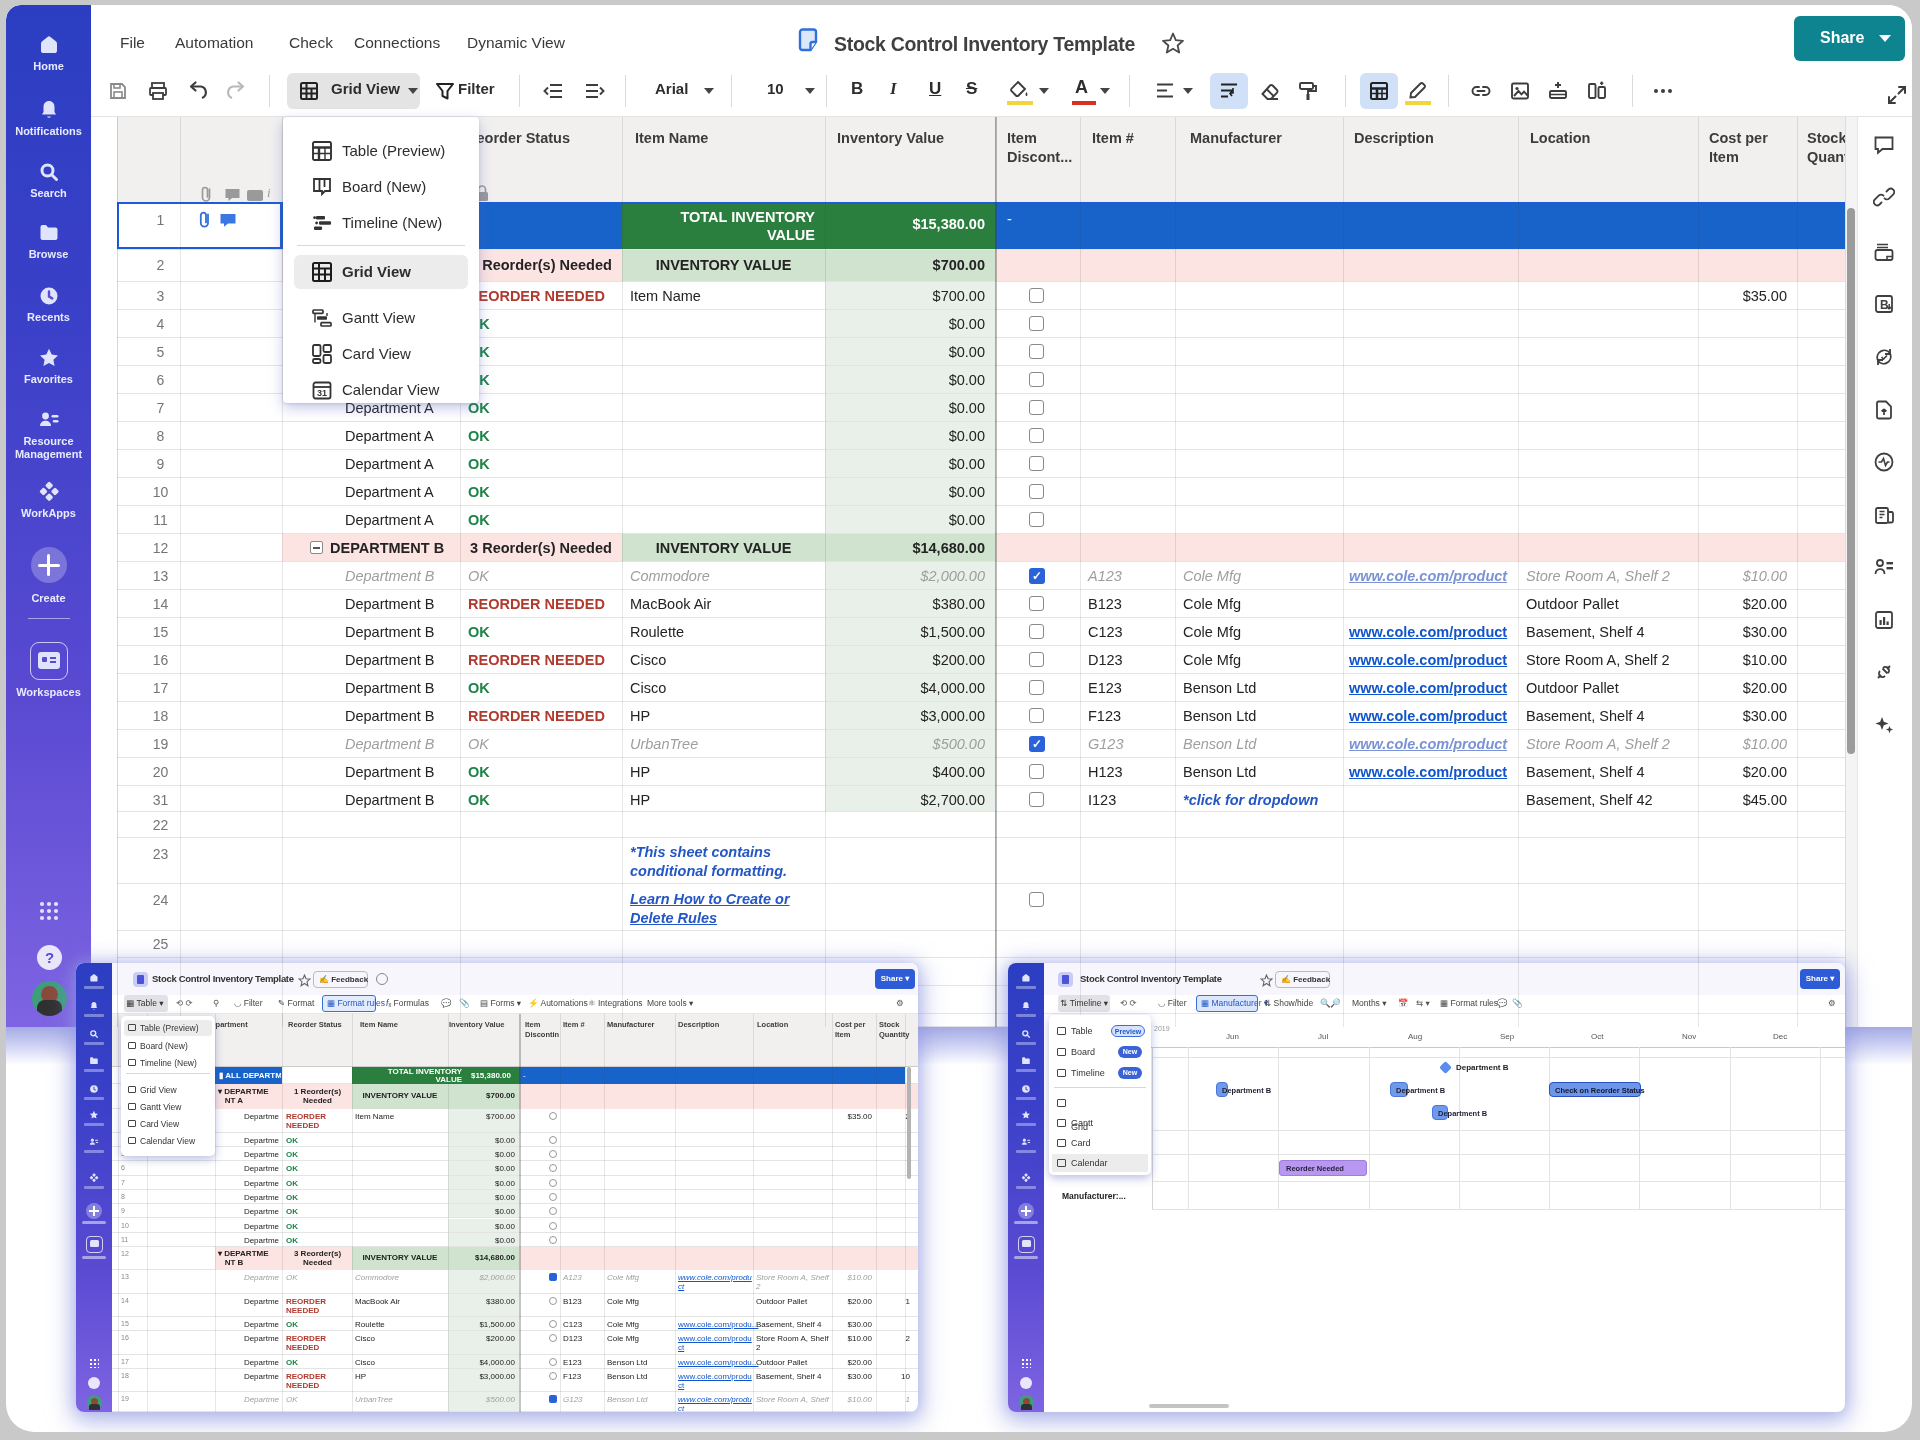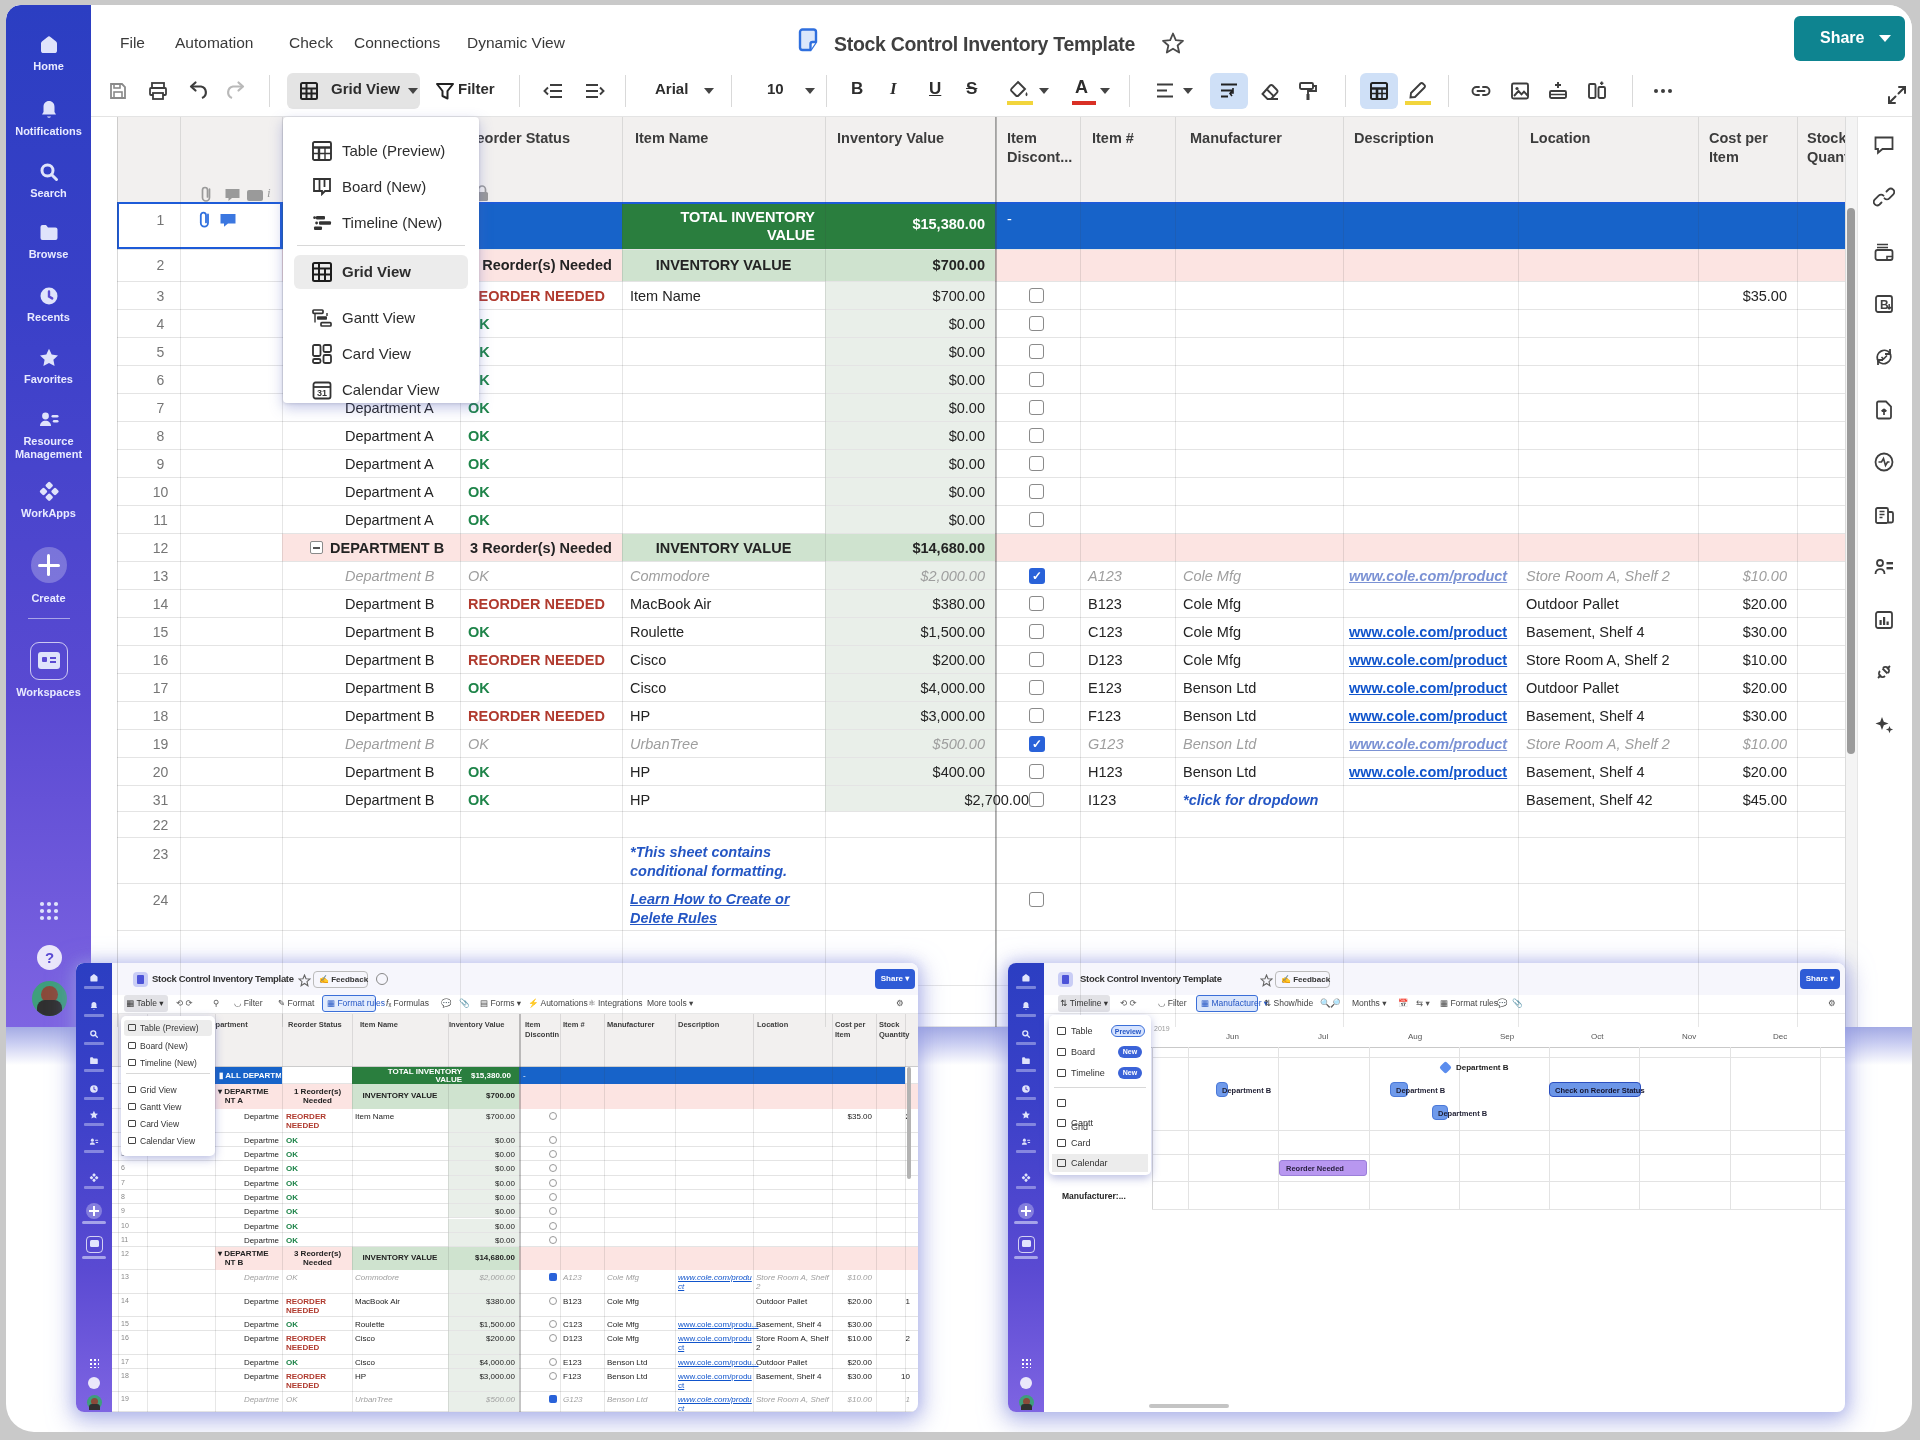--- a/index.html
+++ b/index.html
@@ -546,38 +546,41 @@
           <div class="ct lnk" style="left:1232px;top:6px;">www.cole.com/product</div>
           <div class="ct" style="left:1409px;top:6px;">Basement, Shelf 4</div>
           <div class="ct" style="left:1581px;width:89px;top:6px;text-align:right;">$20.00</div>
         </div>
         <div class="row" style="top:669px;height:26px;">
           <div class="cell" style="left:708px;width:170px;background:#e9efe9;"></div>
           <div class="num" style="top:6px;">31</div>
           <div class="ct" style="left:228px;top:6px;">Department B</div>
           <div class="ct ok" style="left:351px;top:6px;">OK</div>
           <div class="ct" style="left:513px;top:6px;">HP</div>
-          <div class="ct" style="left:708px;width:160px;top:6px;text-align:right;margin-left:44px;">$2,700.00</div>
+          <div class="ct" style="left:708px;width:160px;top:6px;text-align:right;">$2,700.00</div>
           <div class="cb" style="left:912px;top:6px;"></div>
           <div class="ct" style="left:971px;top:6px;">I123</div>
           <div class="ct" style="left:1066px;top:6px;color:#2456c4;font-weight:bold;font-style:italic;">*click for dropdown</div>
           <div class="ct" style="left:1409px;top:6px;">Basement, Shelf 42</div>
           <div class="ct" style="left:1581px;width:89px;top:6px;text-align:right;">$45.00</div>
         </div>
         <div class="row" style="top:695px;height:26px;">
           <div class="num" style="top:5px;">22</div>
         </div>
         <div class="row" style="top:721px;height:46px;">
           <div class="num" style="top:8px;">23</div>
           <div class="ct" style="left:513px;top:5px;color:#2456c4;font-weight:bold;font-style:italic;line-height:19px;">*This sheet contains<br>conditional formatting.</div>
         </div>
         <div class="row" style="top:767px;height:47px;">
           <div class="num" style="top:8px;">24</div>
           <div class="ct" style="left:513px;top:6px;color:#2456c4;font-weight:bold;font-style:italic;text-decoration:underline;line-height:19px;">Learn How to Create or<br>Delete Rules</div>
           <div class="cb" style="left:912px;top:8px;"></div>
+        </div>
+        <div class="row" style="top:814px;height:27px;">
+          <div class="num" style="top:5px;">25</div>
         </div>
         <div class="row" style="top:841px;height:28px;"></div>
         <div class="row" style="top:869px;height:28px;"></div>
         <div class="row" style="top:897px;height:13px;"></div>
         <div class="vline" style="left:89px;top:0px;height:910px;"></div>
         <div class="vline" style="left:191px;top:0px;height:910px;"></div>
         <div class="vline" style="left:369px;top:0px;height:910px;"></div>
         <div class="vline" style="left:531px;top:0px;height:910px;"></div>
         <div class="vline" style="left:734px;top:0px;height:910px;"></div>
         <div class="vline" style="left:904px;top:0px;height:910px;"></div>

